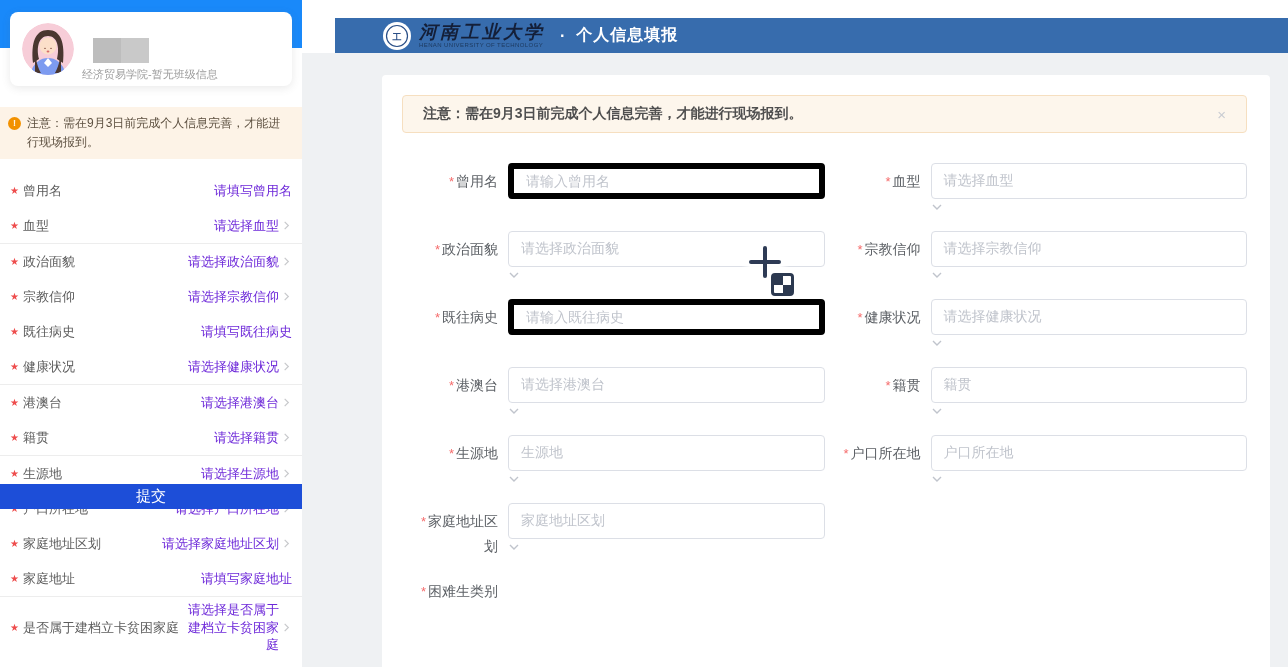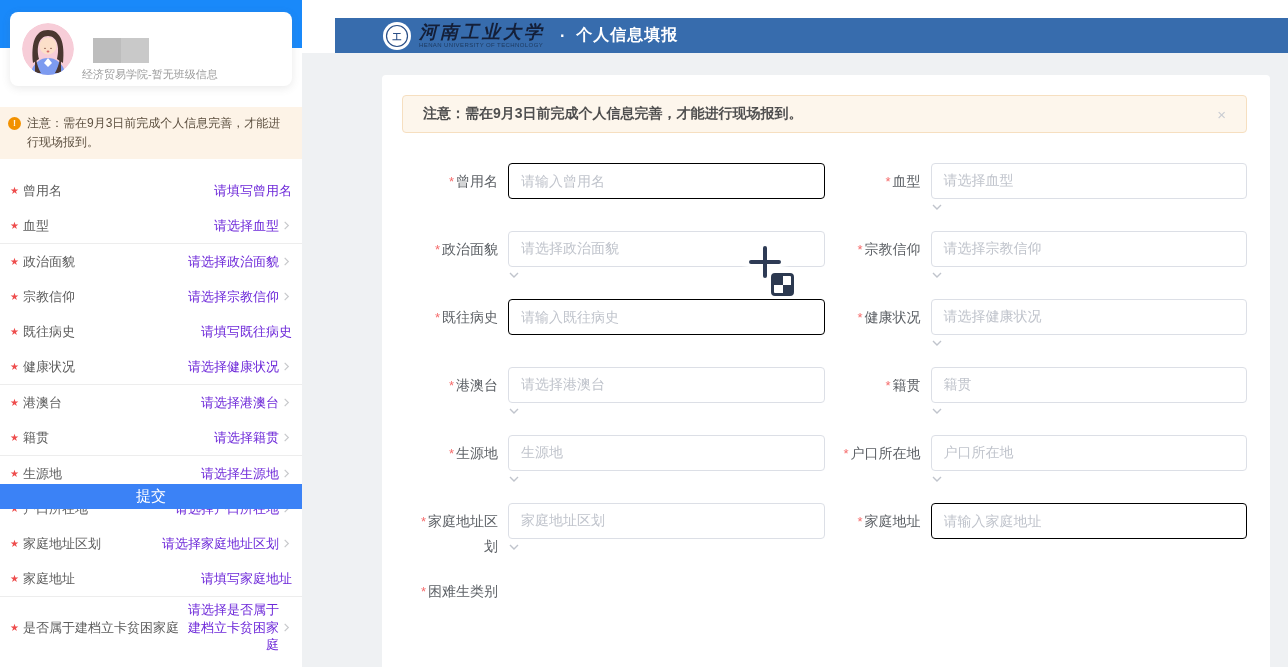--- a/index.html
+++ b/index.html
@@ -21,21 +21,21 @@
     color:#5d5040;font-size:12px;line-height:1.6;align-items:flex-start;}
   .s-notice-icon{flex:none;width:13px;height:13px;margin-top:3px;border-radius:50%;background:#f29100;
     color:#fdf3e7;font-size:9px;font-weight:bold;display:flex;align-items:center;justify-content:center;}
   .s-fields{margin-top:14px;}
   .s-row{display:flex;align-items:center;min-height:35px;padding:0 10px;font-size:13px;}
   .s-row.divided{border-bottom:1px solid #ededed;}
   .s-star{color:#ee4d4d;font-size:10px;flex:none;}
   .s-lbl{color:#5c5c5c;margin-left:4px;flex:none;}
   .s-val{margin-left:auto;color:#6d28d9;text-align:right;max-width:168px;line-height:1.35;padding:4px 0;}
   .s-arrow{flex:none;margin-left:2px;display:flex;}
-  .s-submit{position:absolute;left:0;bottom:0;width:100%;height:25px;background:#3b82f6;color:#fff;
+  .s-submit{position:absolute;left:0;bottom:0;width:100%;height:25px;background:#1d4ed8;color:#fff;
     display:flex;align-items:center;justify-content:center;font-size:15px;cursor:pointer;}
   .page-dots{position:absolute;left:309px;top:653px;display:flex;gap:9px;}
   .page-dots span{width:5px;height:5px;border-radius:50%;background:#5f5f5f;}
   
   .main{position:absolute;left:302px;top:0;width:986px;height:667px;background:#eff1f3;}
   .m-white{height:53px;background:#fff;}
   .m-header{position:absolute;left:33px;top:18px;right:0;height:35px;background:#376cad;
     display:flex;align-items:center;padding-left:48px;box-sizing:border-box;}
   .logo{width:28px;height:28px;flex:none;}
   .uni{margin-left:8px;display:flex;flex-direction:column;}
@@ -49,21 +49,21 @@
     display:flex;align-items:center;padding:0 20px;box-sizing:border-box;}
   .banner-text{font-size:14px;font-weight:bold;color:#4f4f4f;}
   .banner-close{margin-left:auto;color:#c9ccd2;font-size:15px;cursor:pointer;line-height:1;}
   .form{margin-top:30px;padding-left:14px;}
   .f-row{display:grid;grid-template-columns:1fr 1fr;column-gap:14px;margin-bottom:14px;align-items:start;}
   .f-cell{display:flex;align-items:flex-start;}
   .f-label{width:92px;flex:none;text-align:right;padding-right:10px;box-sizing:border-box;
     font-size:14px;color:#5d6166;line-height:25px;padding-top:6px;word-break:break-all;}
   .f-star{color:#f56c6c;margin-right:2px;font-size:13px;}
   .f-control{flex:1;position:relative;}
-  .f-input{width:100%;height:36px;border:1px solid #000000;border-radius:4px;padding:0 12px;
+  .f-input{width:100%;height:36px;border:6px solid #000000;border-radius:4px;padding:0 12px;
     font-size:14px;color:#606266;box-sizing:border-box;outline:none;background:#fff;
     font-family:"Liberation Sans","DejaVu Sans",sans-serif;}
   .f-input::placeholder{color:#c0c4cc;}
   .selectbox{height:36px;border:1px solid #dcdfe6;border-radius:4px;display:flex;align-items:center;
     padding:0 30px 0 12px;font-size:14px;color:#c0c4cc;background:#fff;box-sizing:border-box;cursor:pointer;}
   
   .cursor{position:absolute;left:741px;top:238px;width:48px;height:48px;pointer-events:none;z-index:50;}
   .cursor .glow{position:absolute;left:0;top:0;width:48px;height:48px;border-radius:50%;
     background:radial-gradient(circle,rgba(255,255,255,.95) 0 45%,rgba(255,255,255,0) 72%);}
   .cursor .h{position:absolute;left:8px;top:22px;width:32px;height:4px;background:#2e3b55;border-radius:2px;}
@@ -320,24 +320,20 @@
                 </svg></span></div>
           </div>
         </div>
         <div class="f-row">
           <div class="f-cell">
             <div class="f-label"><span class="f-star">*</span>家庭地址区划</div>
             <div class="f-control"><div class="selectbox">家庭地址区划</div><span class="chev"><svg width="12" height="12" viewBox="0 0 12 12">
                   <polyline points="2,4 6,8 10,4" fill="none" stroke="#c0c4cc" stroke-width="1.4"></polyline>
                 </svg></span></div>
           </div>
-          <div class="f-cell">
-            <div class="f-label"><span class="f-star">*</span>家庭地址</div>
-            <div class="f-control"><input class="f-input" placeholder="请输入家庭地址" style=""></div>
-          </div>
         </div>
         <div class="f-row">
           <div class="f-cell">
             <div class="f-label"><span class="f-star">*</span>困难生类别</div>
           </div>
         </div>
       </div>
   </div>
 </div>
 

